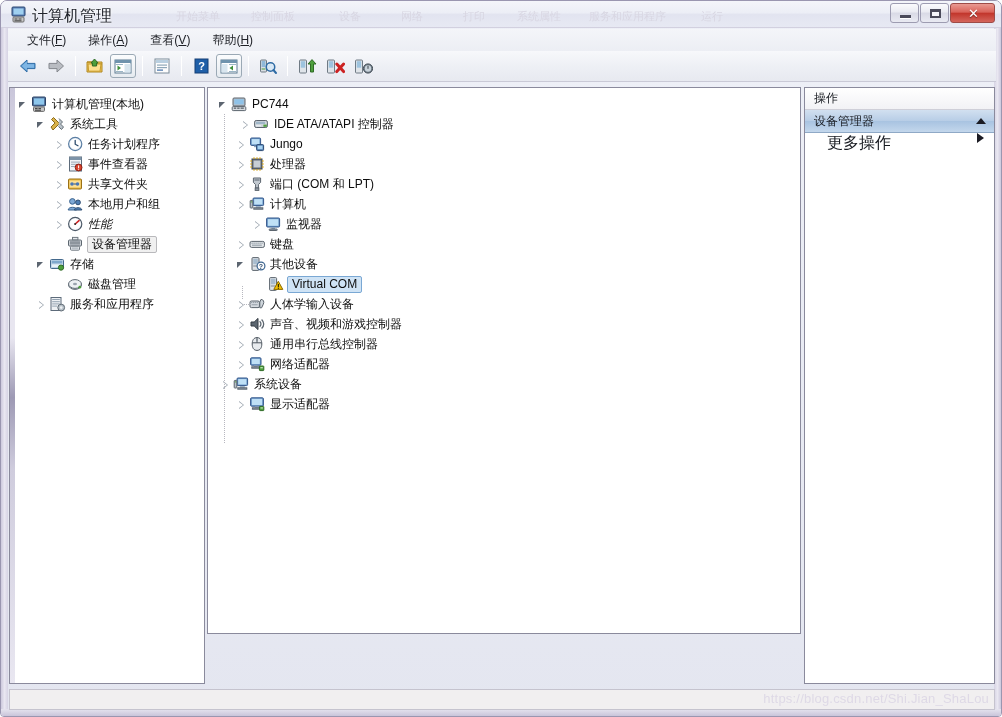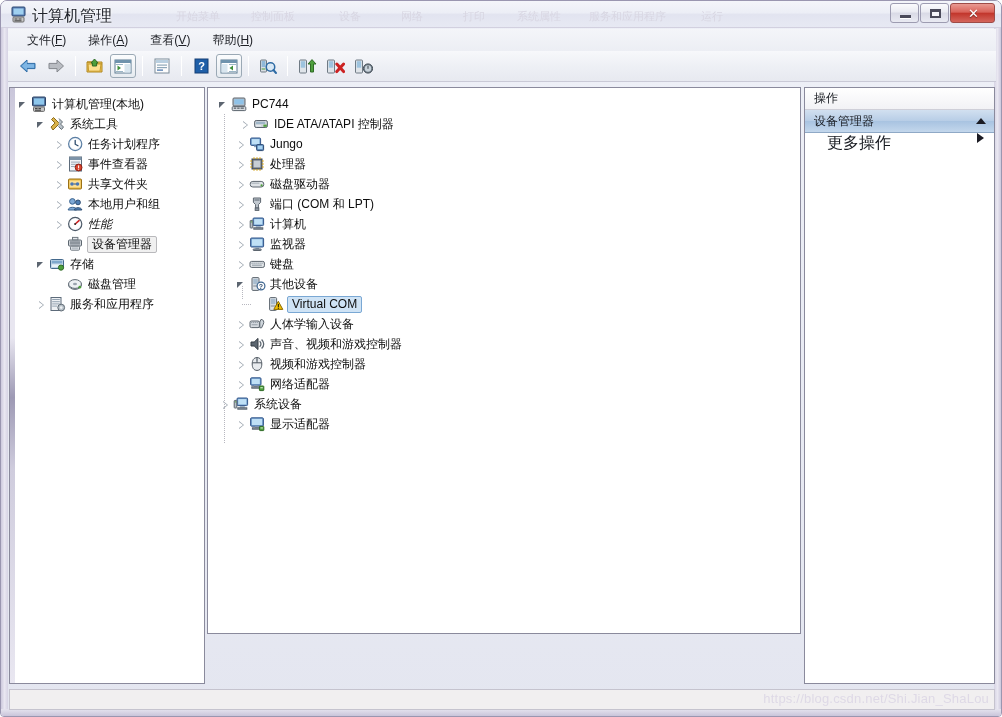--- a/index.html
+++ b/index.html
@@ -533,48 +533,39 @@
                 <rect x="13" y="4.4" width="1.7" height="1.2"></rect>
                 <rect x="13" y="7.4" width="1.7" height="1.2"></rect>
                 <rect x="13" y="10.4" width="1.7" height="1.2"></rect>
               </g>
             </svg></span>
           <span class="label">处理器</span>
         </div>
         <div class="row" style="padding-left: 28px;">
           <span class="twisty closed"></span>
           <span class="ico"><svg width="17" height="16" viewBox="0 0 17 16">
-              <rect x="1.2" y="5.4" width="13.6" height="5.6" rx="2.6" fill="#dfe3e7" stroke="#5c656e"></rect>
-              <rect x="2.4" y="6.6" width="8" height="1.2" fill="#aeb6bd"></rect>
-              <circle cx="12.6" cy="9.4" r="1.1" fill="#4e9f3d"></circle>
-            </svg></span>
-          <span class="label">磁盘驱动器</span>
-        </div>
-        <div class="row" style="padding-left: 28px;">
-          <span class="twisty closed"></span>
-          <span class="ico"><svg width="17" height="16" viewBox="0 0 17 16">
               <path d="M4.4 2 L11.6 2 L11.6 6.4 L9.4 8.6 L9.4 12 L6.6 12 L6.6 8.6 L4.4 6.4 Z" fill="#c3cad1" stroke="#5c656e" stroke-linejoin="round"></path>
               <rect x="5.4" y="2.8" width="5.2" height="2.2" fill="#8d969f"></rect>
               <rect x="6.2" y="12" width="3.6" height="2.4" fill="#9aa3ac" stroke="#5c656e"></rect>
             </svg></span>
           <span class="label">端口 (COM 和 LPT)</span>
         </div>
         <div class="row" style="padding-left: 28px;">
           <span class="twisty closed"></span>
           <span class="ico"><svg width="17" height="16" viewBox="0 0 17 16">
               <rect x="4" y="2" width="10.6" height="7.6" rx="1" fill="#6f9ccb" stroke="#33568a"></rect>
               <rect x="5.2" y="3.1" width="8.2" height="5.4" fill="#bfe0f6"></rect>
               <rect x="1.2" y="4.4" width="2.6" height="7.6" rx="0.6" fill="#b8c0c8" stroke="#5c656e"></rect>
               <rect x="1.9" y="5.4" width="1.2" height="1" fill="#4e9f3d"></rect>
               <rect x="6.8" y="10.2" width="5" height="1.6" fill="#8aa3bb"></rect>
               <rect x="4.8" y="11.8" width="9" height="1.4" fill="#9aa9b9" stroke="#5c656e"></rect>
             </svg></span>
           <span class="label">计算机</span>
         </div>
-        <div class="row" style="padding-left: 28px;">
+        <div class="row" style="padding-left: 28px; margin-left: 16px;">
           <span class="twisty closed"></span>
           <span class="ico"><svg width="17" height="16" viewBox="0 0 17 16">
               <rect x="1.6" y="2" width="13" height="9" rx="1" fill="#6f9ccb" stroke="#33568a"></rect>
               <rect x="2.9" y="3.2" width="10.4" height="6.6" fill="#bfe0f6"></rect>
               <rect x="6.4" y="11.2" width="3.6" height="1.8" fill="#8aa3bb"></rect>
               <rect x="4.2" y="13" width="8" height="1.5" rx="0.5" fill="#9aa9b9" stroke="#5c656e"></rect>
             </svg></span>
           <span class="label">监视器</span>
         </div>
         <div class="row" style="padding-left: 28px;">
@@ -641,21 +632,21 @@
           <span class="label">声音、视频和游戏控制器</span>
         </div>
         <div class="row" style="padding-left: 28px;">
           <span class="twisty closed"></span>
           <span class="ico"><svg width="17" height="16" viewBox="0 0 17 16">
               <path d="M8 1.6 C11.4 1.6 12.8 4.4 12.8 8 C12.8 11.6 11.4 14.4 8 14.4 C4.6 14.4 3.2 11.6 3.2 8 C3.2 4.4 4.6 1.6 8 1.6 Z" fill="#e8ebee" stroke="#4d565f"></path>
               <path d="M8 1.6 L8 6.8" stroke="#4d565f"></path>
               <path d="M3.3 6.8 L12.7 6.8" stroke="#4d565f"></path>
               <rect x="7.4" y="2.8" width="1.2" height="2.4" rx="0.6" fill="#7d868f"></rect>
             </svg></span>
-          <span class="label">视频和游戏控制器</span>
+          <span class="label">通用串行总线控制器</span>
         </div>
         <div class="row" style="padding-left: 28px;">
           <span class="twisty closed"></span>
           <span class="ico"><svg width="17" height="16" viewBox="0 0 17 16">
               <rect x="1.6" y="1.8" width="10.4" height="7.4" rx="1" fill="#6f9ccb" stroke="#33568a"></rect>
               <rect x="2.8" y="2.9" width="8" height="5.2" fill="#bfe0f6"></rect>
               <rect x="5" y="9.4" width="3.6" height="1.4" fill="#8aa3bb"></rect>
               <rect x="2.8" y="10.8" width="8" height="1.4" fill="#9aa9b9" stroke="#5c656e"></rect>
               <rect x="10.4" y="10" width="4.4" height="4.6" rx="0.6" fill="#4e9f3d" stroke="#2f6b26"></rect>
               <rect x="11.4" y="11.1" width="2.4" height="1.2" fill="#c6e8bd"></rect>

